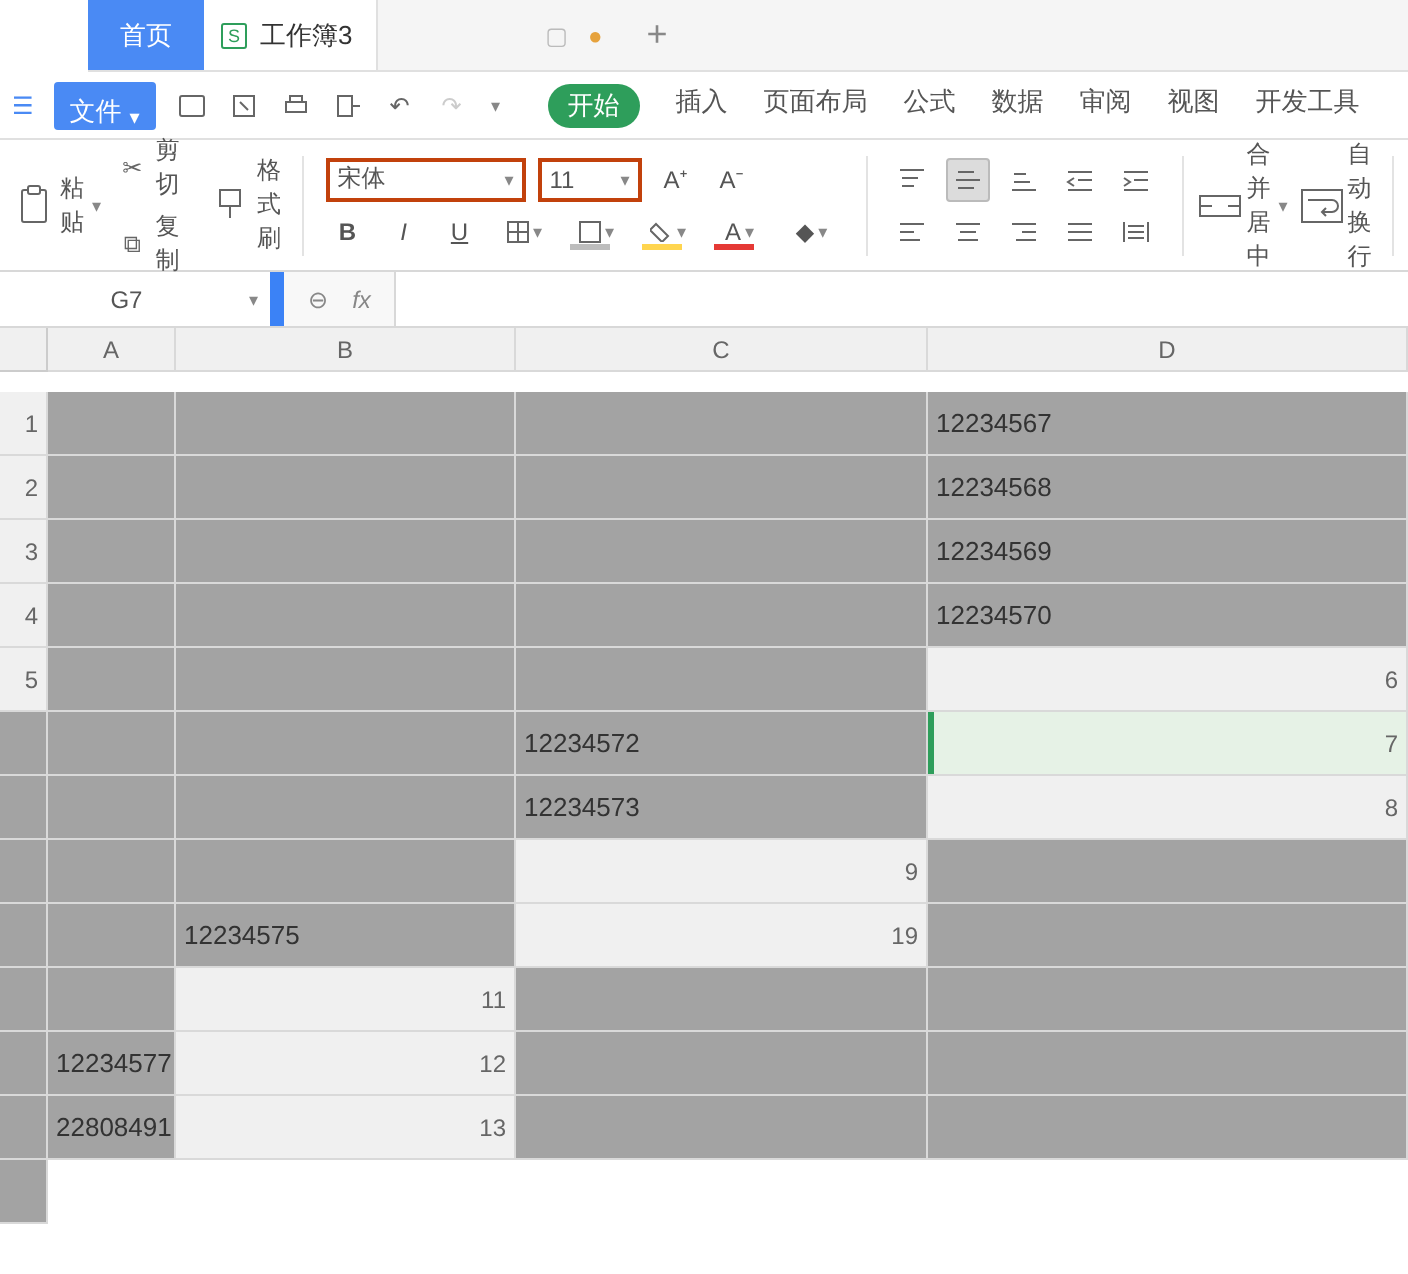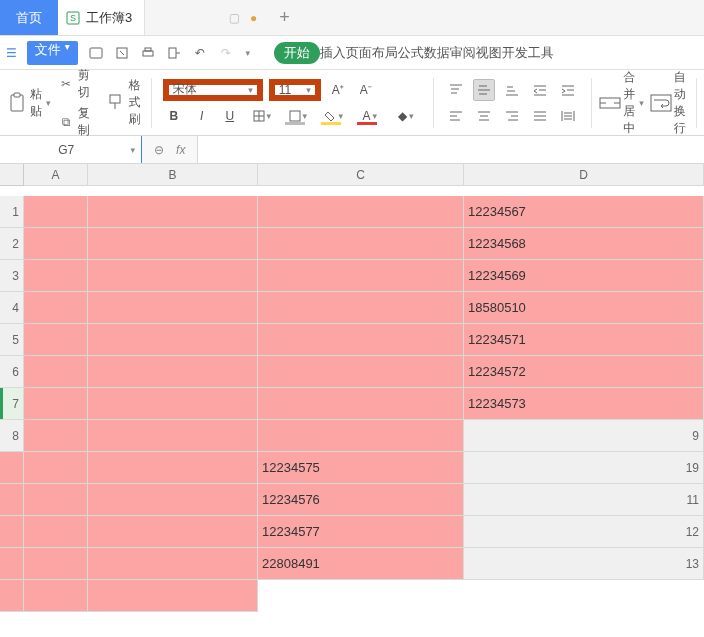--- a/index.html
+++ b/index.html
@@ -1,74 +1,74 @@
 <!DOCTYPE html>
 <html><head>
 <meta charset="utf-8">
 <style>
   * { box-sizing: border-box; margin: 0; padding: 0; }
   body { font-family: "Microsoft YaHei", Arial, sans-serif; font-size: 12px; color: #333; background: #fff; width: 704px; height: 637px; overflow: hidden; }
 
   
-  .titlebar { height: 36px; display: flex; align-items: stretch; background: #f5f5f5; border-bottom: 1px solid #e0e0e0; }
+  .titlebar { height: 36px; display: flex; align-items: stretch; background: #f5f5f5; border-bottom: 1px solid #e0e0e0; margin-left: 44px; }
   .tab-home { display: flex; align-items: center; padding: 0 16px; background: #4a8af4; color: #fff; font-size: 13px; }
   .tab-doc { display: flex; align-items: center; padding: 0 12px 0 8px; gap: 6px; background: #fff; border-right: 1px solid #e0e0e0; font-size: 13px; }
   .doc-icon { width: 14px; height: 14px; display: inline-flex; align-items: center; justify-content: center; color: #2e9e5b; }
   .tab-spacer { flex: 0 0 120px; display: flex; align-items: center; justify-content: flex-end; padding-right: 8px; gap: 10px; color: #bbb; }
   .tab-new { display: flex; align-items: center; padding: 0 14px; color: #888; font-size: 18px; }
 
   
   .quickbar { height: 34px; display: flex; align-items: center; background: #fff; border-bottom: 1px solid #e0e0e0; padding: 0 6px; gap: 10px; }
-  .menu-btn { display: inline-flex; align-items: flex-start; gap: 4px; background: #4a8af4; color: #fff; height: 24px; padding: 0 8px; border-radius: 2px; font-size: 13px; }
+  .menu-btn { display: inline-flex; align-items: flex-end; gap: 4px; background: #4a8af4; color: #fff; height: 24px; padding: 0 8px; border-radius: 2px; font-size: 13px; }
   .menu-btn .caret { font-size: 10px; }
   .qa-icons { display: flex; align-items: center; gap: 10px; color: #666; }
   .qa-icons span { width: 16px; height: 16px; display: inline-flex; align-items: center; justify-content: center; }
   .caret-down { font-size: 9px; color: #888; margin-left: -4px; }
-  .ribbon-tabs { display: flex; align-items: center; margin-left: 8px; font-size: 13px; color: #555; }
+  .ribbon-tabs { display: flex; align-items: flex-start; gap: 18px; margin-left: 8px; font-size: 13px; color: #555; }
   .ribbon-tab-active { display: inline-flex; align-items: center; background: #2e9e5b; color: #fff; height: 22px; padding: 0 10px; border-radius: 11px; }
 
   
   .ribbon { height: 66px; display: flex; align-items: center; background: #fff; border-bottom: 1px solid #d8d8d8; padding: 0 6px; gap: 6px; }
   .ribbon-group { display: flex; flex-direction: column; justify-content: center; height: 100%; padding: 0 4px; }
   .ribbon-group.row2 { gap: 4px; }
   .ribbon-sep { width: 1px; height: 50px; background: #e3e3e3; margin: 0 2px; }
   .big-col { display: flex; flex-direction: row; align-items: center; justify-content: center; gap: 2px; font-size: 12px; color: #555; }
   .big-col .ico { width: 24px; height: 24px; display: inline-flex; align-items: center; justify-content: center; color: #555; }
   .big-col .lbl { display: flex; align-items: center; gap: 2px; }
   .row { display: flex; align-items: center; gap: 6px; color: #555; font-size: 12px; }
   .row .ico-s { width: 16px; height: 16px; display: inline-flex; align-items: center; justify-content: center; color: #666; }
-  .font-sel { height: 22px; border: 6px solid #c2410c; font-size: 12px; display: inline-flex; align-items: center; padding: 0 4px; }
+  .font-sel { height: 22px; border: 2px solid #c2410c; font-size: 12px; display: inline-flex; align-items: center; padding: 0 4px; }
   .font-name { width: 100px; justify-content: space-between; }
   .font-size { width: 52px; justify-content: space-between; }
   .caret-s { font-size: 9px; color: #888; }
   .btn-sq { width: 22px; height: 22px; display: inline-flex; align-items: center; justify-content: center; }
   .btn-sq.drop { width: 30px; justify-content: center; gap: 2px; }
   .btn-sq.active { background: #dcdcdc; border: 1px solid #bbb; border-radius: 2px; }
   .color-bar { position: relative; }
   .color-bar::after { content: ""; position: absolute; left: 2px; right: 8px; bottom: 2px; height: 3px; }
   .fill-y::after { background: #ffd54f; }
   .font-r::after { background: #e53935; }
   .erase::after { background: #bdbdbd; }
 
   
   .formulabar { height: 28px; display: flex; align-items: center; border-bottom: 1px solid #d8d8d8; background: #f8f8f8; }
-  .name-box { width: 142px; height: 100%; display: flex; align-items: center; padding: 0 6px; border-right: 1px solid #3b82f6; background: #fff; }
+  .name-box { width: 142px; height: 100%; display: flex; align-items: center; padding: 0 6px; border-right: 7px solid #3b82f6; background: #fff; }
   .name-box input { border: none; outline: none; font-size: 12px; width: 100%; text-align: center; color: #555; }
   .name-box .caret-s { margin-left: 4px; }
   .fx-ctrls { display: flex; align-items: center; gap: 12px; padding: 0 12px; color: #888; }
   .fx-ctrls .fx { font-style: italic; font-family: Liberation Sans, sans-serif; text-align: center; }
   .formula-input { flex: 1; height: 100%; border: none; outline: none; background: #fff; padding: 0 6px; font-size: 12px; border-left: 1px solid #d8d8d8; }
 
   
   .grid { display: grid; grid-template-columns: 24px 64px 170px 206px 240px; grid-auto-rows: 32px; }
   .hcell, .rcell, .cell { border-right: 1px solid #d9d9d9; border-bottom: 1px solid #d9d9d9; display: flex; align-items: center; font-size: 13px; }
   .hcell { justify-content: center; background: #f0f0f0; color: #666; height: 22px; font-size: 12px; }
   .rcell { justify-content: flex-end; padding-right: 4px; background: #f0f0f0; color: #666; font-size: 12px; }
   .corner { background: #f0f0f0; border-right: 1px solid #ccc; border-bottom: 1px solid #ccc; height: 22px; }
-  .cell { background: #fca5a5; padding: 0 4px; color: #333; }
+  .cell { background: #a3a3a3; padding: 0 4px; color: #333; }
   .cell.num { font-family: "Segoe UI", Arial, sans-serif; }
   .rcell.active { background: #e6f2e6; position: relative; }
   .rcell.active::before { content: ""; position: absolute; left: 0; top: 0; bottom: 0; width: 3px; background: #2e9e5b; }
 </style>
 </head>
 <body>
 
 <div class="titlebar">
   <div class="tab-home">首页</div>
   <div class="tab-doc">
@@ -355,26 +355,25 @@
     <div class="cell num">12234568</div>
     <div class="rcell">3</div>
     <div class="cell"></div>
     <div class="cell"></div>
     <div class="cell"></div>
     <div class="cell num">12234569</div>
     <div class="rcell">4</div>
     <div class="cell"></div>
     <div class="cell"></div>
     <div class="cell"></div>
-    <div class="cell num">18580510</div>
+    <div class="cell num">12234570</div>
     <div class="rcell">5</div>
     <div class="cell"></div>
     <div class="cell"></div>
     <div class="cell"></div>
-    <div class="cell num">12234571</div>
     <div class="rcell">6</div>
     <div class="cell"></div>
     <div class="cell"></div>
     <div class="cell"></div>
     <div class="cell num">12234572</div>
     <div class="rcell active">7</div>
     <div class="cell"></div>
     <div class="cell"></div>
     <div class="cell"></div>
     <div class="cell num">12234573</div>
@@ -384,21 +383,20 @@
     <div class="cell"></div>
     <div class="rcell">9</div>
     <div class="cell"></div>
     <div class="cell"></div>
     <div class="cell"></div>
     <div class="cell num">12234575</div>
     <div class="rcell">19</div>
     <div class="cell"></div>
     <div class="cell"></div>
     <div class="cell"></div>
-    <div class="cell num">12234576</div>
     <div class="rcell">11</div>
     <div class="cell"></div>
     <div class="cell"></div>
     <div class="cell"></div>
     <div class="cell num">12234577</div>
     <div class="rcell">12</div>
     <div class="cell"></div>
     <div class="cell"></div>
     <div class="cell"></div>
     <div class="cell num">22808491</div>

